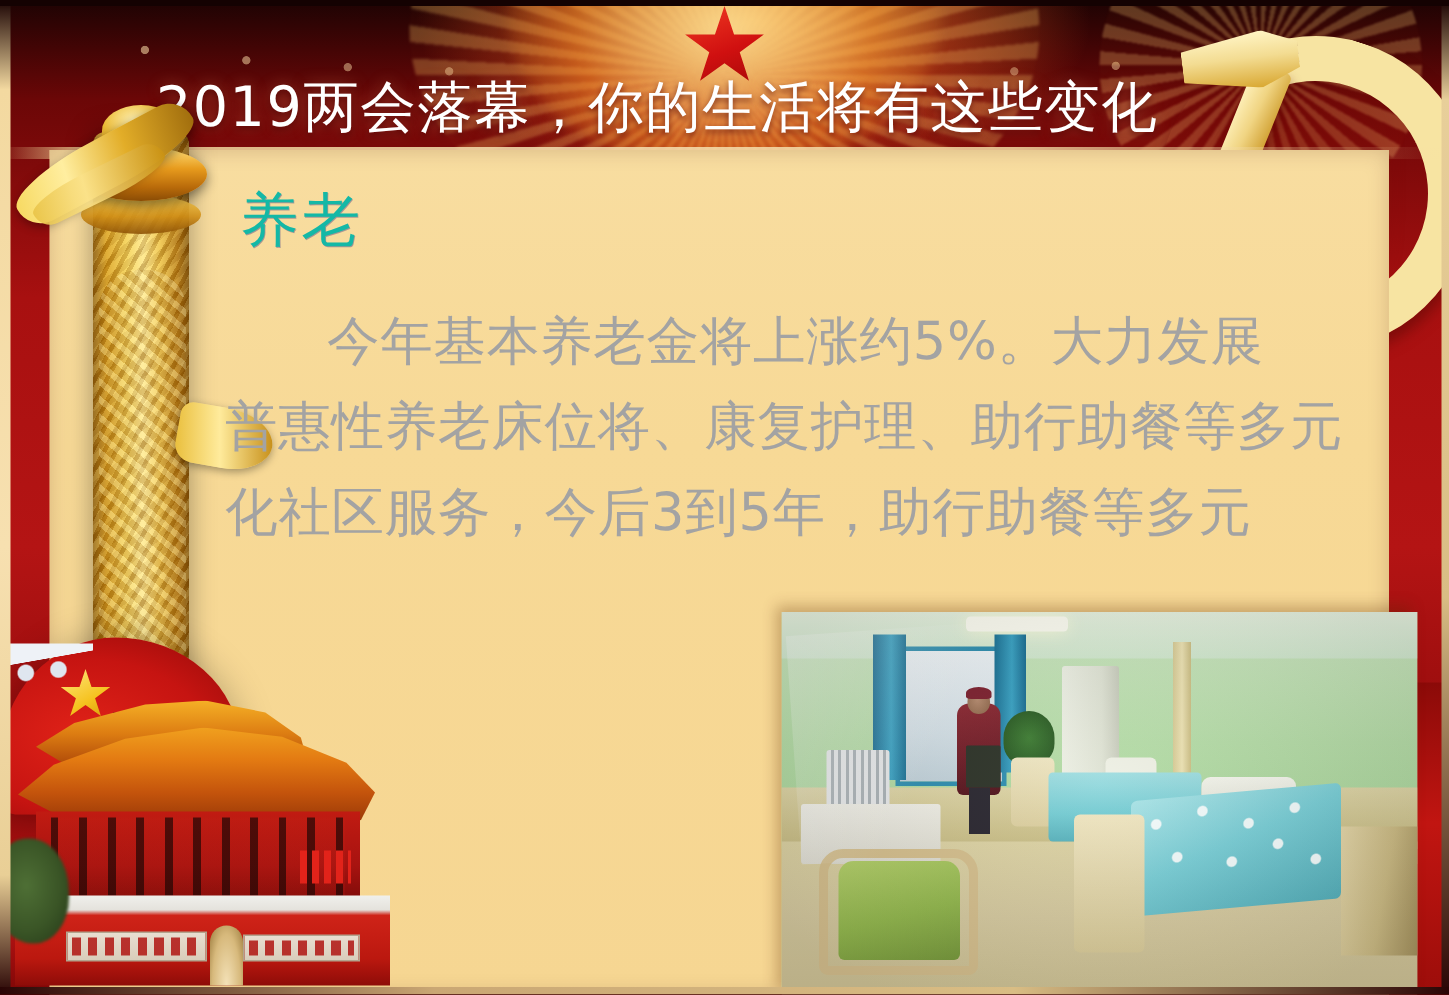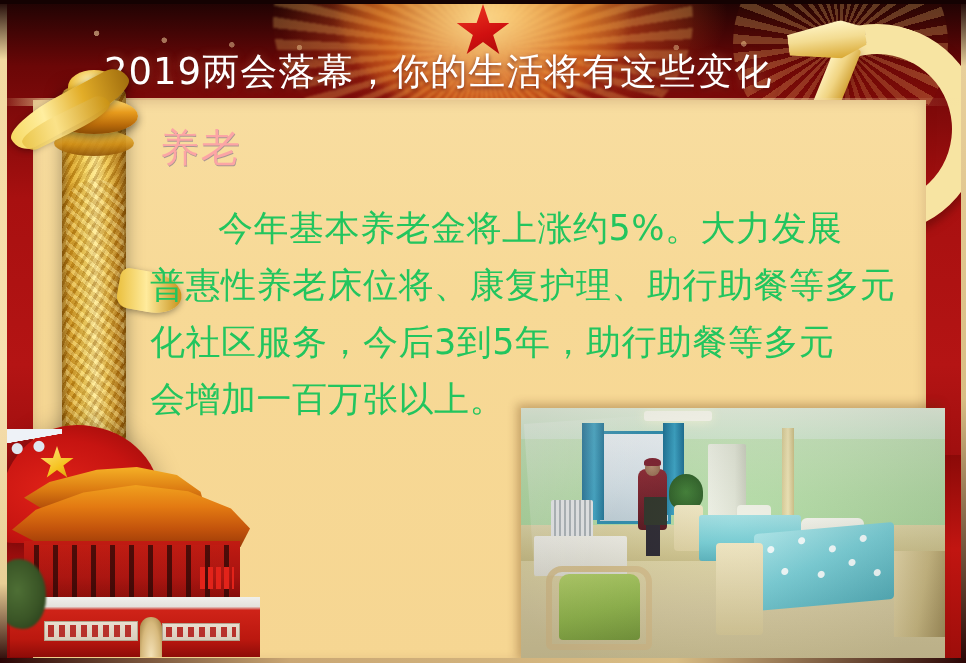--- a/index.html
+++ b/index.html
@@ -301,29 +301,29 @@
   
   .panel {
     position: absolute;
     left: 33px; top: 100px; width: 893px; height: 563px;
     background: linear-gradient(180deg, #f8dda0 0%, #f7d996 35%, #f6d692 100%);
     box-shadow: 0 0 14px rgba(60,0,0,0.18) inset;
   }
   .heading {
     position: absolute; left: 160px; top: 124px;
     font-size: 39px; line-height: 48px;
-    color: #fca5a5;
+    color: #14b8a6;
     letter-spacing: 2px;
     text-shadow: 0.5px 0.5px 0 rgba(20,21,126,0.35);
   }
   .body-text {
     position: absolute; left: 150px; top: 200px; width: 760px;
     font-size: 35px;
     line-height: 57px;
-    color: #22c55e;
+    color: #a3a3a3;
     letter-spacing: 0.5px;
   }
   .body-text p { margin: 0; }
   .body-text .indent { text-indent: 68px; }
 
   
   .photo-wrap {
     position: absolute; left: 521px; top: 408px; width: 424px; height: 255px;
     box-shadow: -4px -4px 9px rgba(90,40,0,0.30);
     overflow: hidden;
@@ -544,21 +544,20 @@
       </div>
     <div class="tm-tree"></div>
   </div>
 
   <div class="heading">养老</div>
 
   <div class="body-text">
     <p class="indent">今年基本养老金将上涨约5%。大力发展</p>
     <p>普惠性养老床位将、康复护理、助行助餐等多元</p>
     <p>化社区服务，今后3到5年，助行助餐等多元</p>
-    <p>会增加一百万张以上。</p>
   </div>
 
   <div class="photo-red-strip"></div>
 
   <div class="photo-wrap">
     <div class="photo">
       <div class="ph-wall-back"></div>
       <div class="ph-ceiling"></div>
       <div class="ph-light"></div>
       <div class="ph-dado"></div>

